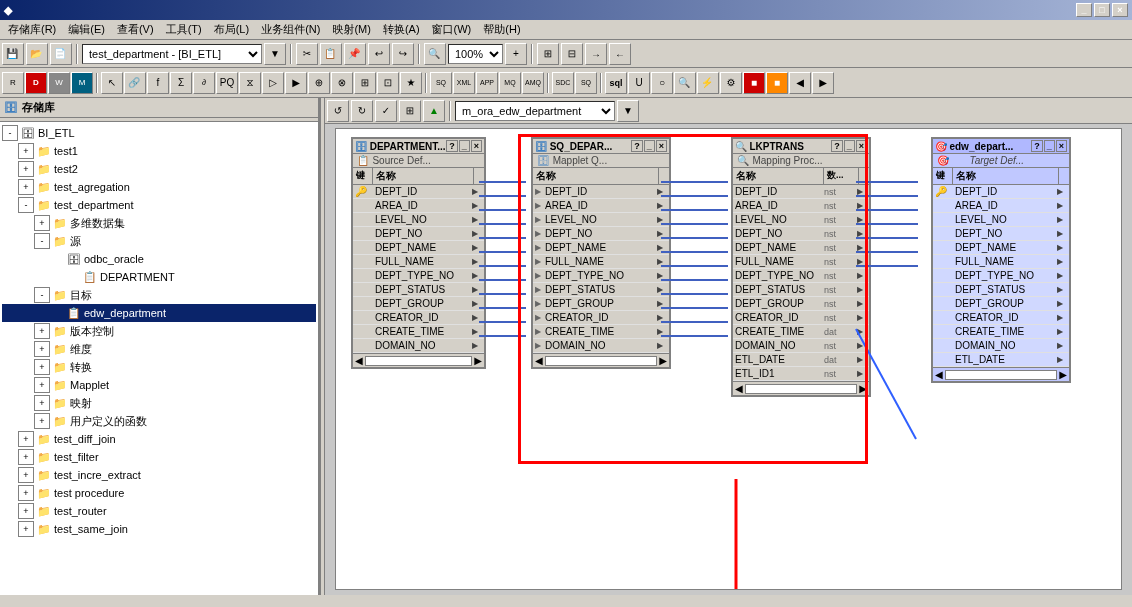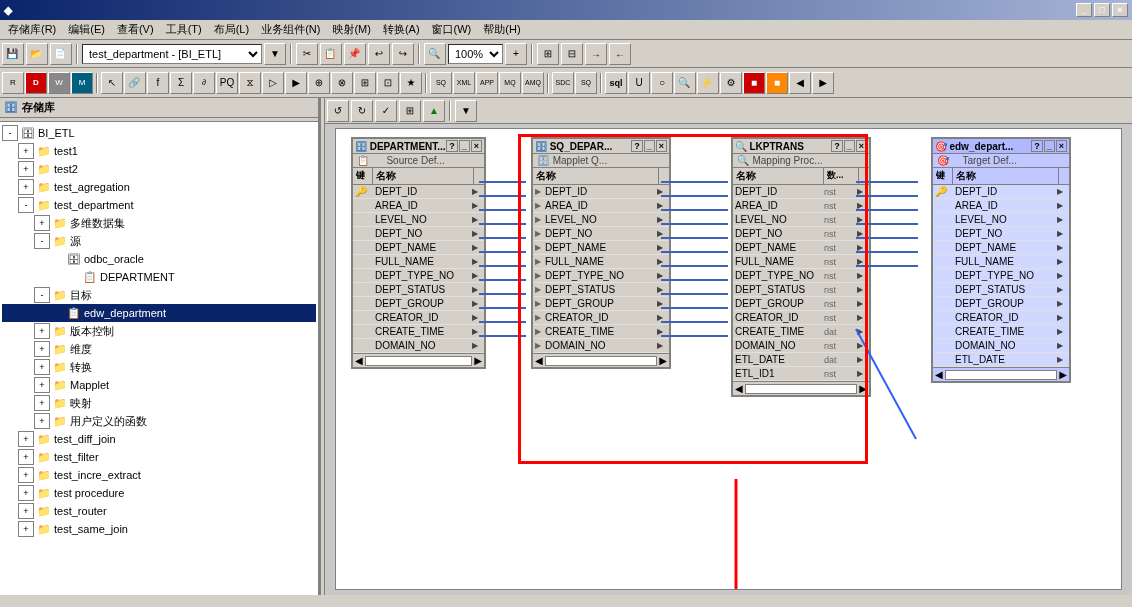--- a/index.html
+++ b/index.html
@@ -321,20 +321,23 @@
 
   <div class="canvas-area">
 
     <div class="canvas-toolbar">
       <div class="toolbar-btn">↺</div>
       <div class="toolbar-btn">↻</div>
       <div class="toolbar-btn">✓</div>
       <div class="toolbar-btn">⊞</div>
       <div class="toolbar-btn" style="color:#008000;">▲</div>
       <div class="toolbar-sep"></div>
+      <select class="toolbar-combo" style="width:160px;">
+        <option>m_ora_edw_department</option>
+      </select>
       <div class="toolbar-btn">▼</div>
     </div>
 
     <div class="mapping-panel" id="mapping-panel">
 
       <svg class="connections" id="connections-svg">
 
         <line x1="143" y1="53" x2="190" y2="53" stroke="#4060c0" stroke-width="2"></line>
         <line x1="143" y1="67" x2="190" y2="67" stroke="#4060c0" stroke-width="2"></line>
         <line x1="143" y1="81" x2="190" y2="81" stroke="#4060c0" stroke-width="2"></line>
@@ -384,21 +387,21 @@
             <span>DEPARTMENT...</span>
           </span>
           <span style="display:flex;gap:1px;">
             <span style="border:1px solid #808080;padding:0 2px;font-size:9px;cursor:pointer;">?</span>
             <span style="border:1px solid #808080;padding:0 2px;font-size:9px;cursor:pointer;">_</span>
             <span style="border:1px solid #808080;padding:0 2px;font-size:9px;cursor:pointer;">×</span>
           </span>
         </div>
         <div class="widget-subheader">
           <span style="color:#a06020;font-size:10px;">📋</span>
-          <span style="margin-left:17px;">Source Def...</span>
+          <span style="margin-left:3px;">Source Def...</span>
         </div>
         <div class="widget-col-header">
           <div class="widget-col" style="width:20px; font-size:9px;">键</div>
           <div class="widget-col" style="flex:1;">名称</div>
           <div style="width:10px;"></div>
         </div>
         <div id="dept-rows">
             <div class="widget-row">
     <div class="widget-cell" style="width:20px; color:#d4a000; font-size:10px;">🔑</div>
     <div class="widget-cell" style="flex:1;">DEPT_ID</div>
@@ -663,21 +666,21 @@
             <span>edw_depart...</span>
           </span>
           <span style="display:flex;gap:1px;">
             <span style="border:1px solid #808080;padding:0 2px;font-size:9px;cursor:pointer;">?</span>
             <span style="border:1px solid #808080;padding:0 2px;font-size:9px;cursor:pointer;">_</span>
             <span style="border:1px solid #808080;padding:0 2px;font-size:9px;cursor:pointer;">×</span>
           </span>
         </div>
         <div class="widget-subheader" style="background:#c0c8ff;">
           <span style="font-size:10px;">🎯</span>
-          <span style="margin-left:13px;">Target Def...</span>
+          <span style="margin-left:20px;font-style:italic;">Target Def...</span>
         </div>
         <div class="widget-col-header" style="background:#c0c8ff;">
           <div class="widget-col" style="width:20px; font-size:9px;">键</div>
           <div class="widget-col" style="flex:1;">名称</div>
           <div style="width:10px;"></div>
         </div>
         <div id="edw-rows">
             <div class="widget-row" style="background: rgb(208, 216, 255);">
     <div class="widget-cell" style="width:20px; color:#d4a000; font-size:10px;">🔑</div>
     <div class="widget-cell" style="flex:1;">DEPT_ID</div>

